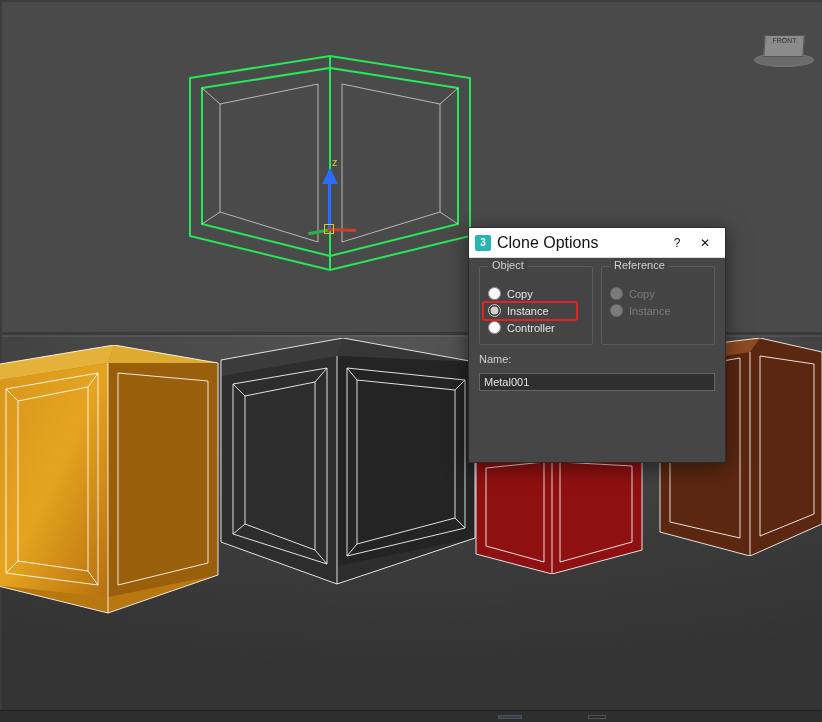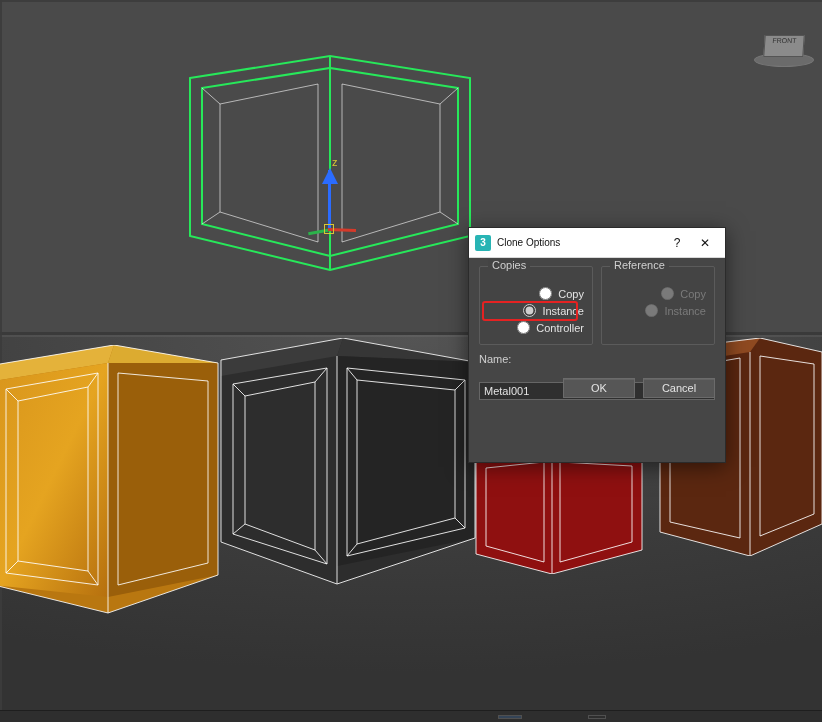--- a/index.html
+++ b/index.html
@@ -53,37 +53,37 @@
     color: #cfcfcf; font-size: 12px;
   }
   .titlebar {
     height: 30px; background: #fff; color: #111; display: flex; align-items: center;
     padding: 0 6px 0 6px; border-bottom: 1px solid #d9d9d9;
   }
   .titlebar .app-icon {
     width: 16px; height: 16px; margin-right: 6px; display: flex; align-items: center; justify-content: center;
     background: #28b4b4; color: #fff; font-size: 10px; font-weight: 700; border-radius: 2px;
   }
-  .titlebar .title { flex: 1; font-size: 10px; }
+  .titlebar .title { flex: 1; font-size: 16px; }
   .titlebar .tb-btn {
     width: 28px; height: 26px; display: flex; align-items: center; justify-content: center;
     color: #111; cursor: pointer;
   }
 
   .dlg-body { padding: 8px 10px 6px 10px; position: relative; }
 
   .groups { display: grid; grid-template-columns: 1fr 1fr; gap: 8px; }
   .group {
     border: 1px solid #5b5b5b; border-radius: 2px; padding: 18px 8px 8px 8px; position: relative;
     background: #444;
   }
   .group .legend {
     position: absolute; top: -8px; left: 8px; padding: 0 4px; background: #444; font-size: 11px; color: #cfcfcf;
   }
-  .radio-row { display: flex; align-items: center; gap: 6px; font-size: 11px; padding: 2px 0; color: #e3e3e3; cursor: pointer; justify-content: flex-end; }
+  .radio-row { display: flex; align-items: center; gap: 6px; font-size: 11px; padding: 2px 0; color: #e3e3e3; cursor: pointer; }
   .radio-row input { accent-color: #cfcfcf; }
   .radio-row.disabled { color: #7a7a7a; cursor: default; }
   .radio-row.disabled input { opacity: .45; }
   .hl { position: absolute; border: 2px solid #e52222; border-radius: 3px; pointer-events: none; }
 
   .field-row { display: flex; align-items: center; gap: 6px; margin-top: 10px; font-size: 11px; }
   .spinner {
     display: inline-flex; align-items: stretch; width: 52px; height: 18px; background: #2f2f2f;
     border: 1px solid #666;
   }
@@ -247,21 +247,21 @@
       <span>?</span>
     </div>
     <div class="tb-btn">
       <span>✕</span>
     </div>
   </div>
 
   <div class="dlg-body">
     <div class="groups">
       <div class="group" style="position:relative;">
-        <span class="legend">Copies</span>
+        <span class="legend">Object</span>
         <label class="radio-row">
           <input type="radio" name="obj" style="">
           <span>Copy</span>
         </label>
         <label class="radio-row">
           <input type="radio" name="obj" checked="" style="">
           <span>Instance</span>
         </label>
         <label class="radio-row">
           <input type="radio" name="obj" style="">
@@ -277,27 +277,19 @@
           <span>Copy</span>
         </label>
         <label class="radio-row disabled">
           <input type="radio" name="ctl" disabled="" style="">
           <span>Instance</span>
         </label>
       </div>
     </div>
 
 
-    <div class="field-row" style="flex-direction:column; align-items:flex-start; gap:17px; margin-top:8px;">
+    <div class="field-row" style="flex-direction:column; align-items:flex-start; gap:8px; margin-top:8px;">
       <span>Name:</span>
       <input class="name-input" type="text" value="Metal001" style="">
     </div>
 
-    <div class="dlg-buttons">
-      <div class="btn">
-        <span>OK</span>
-      </div>
-      <div class="btn">
-        <span>Cancel</span>
-      </div>
-    </div>
   </div>
 </div>
 
 </body></html>

